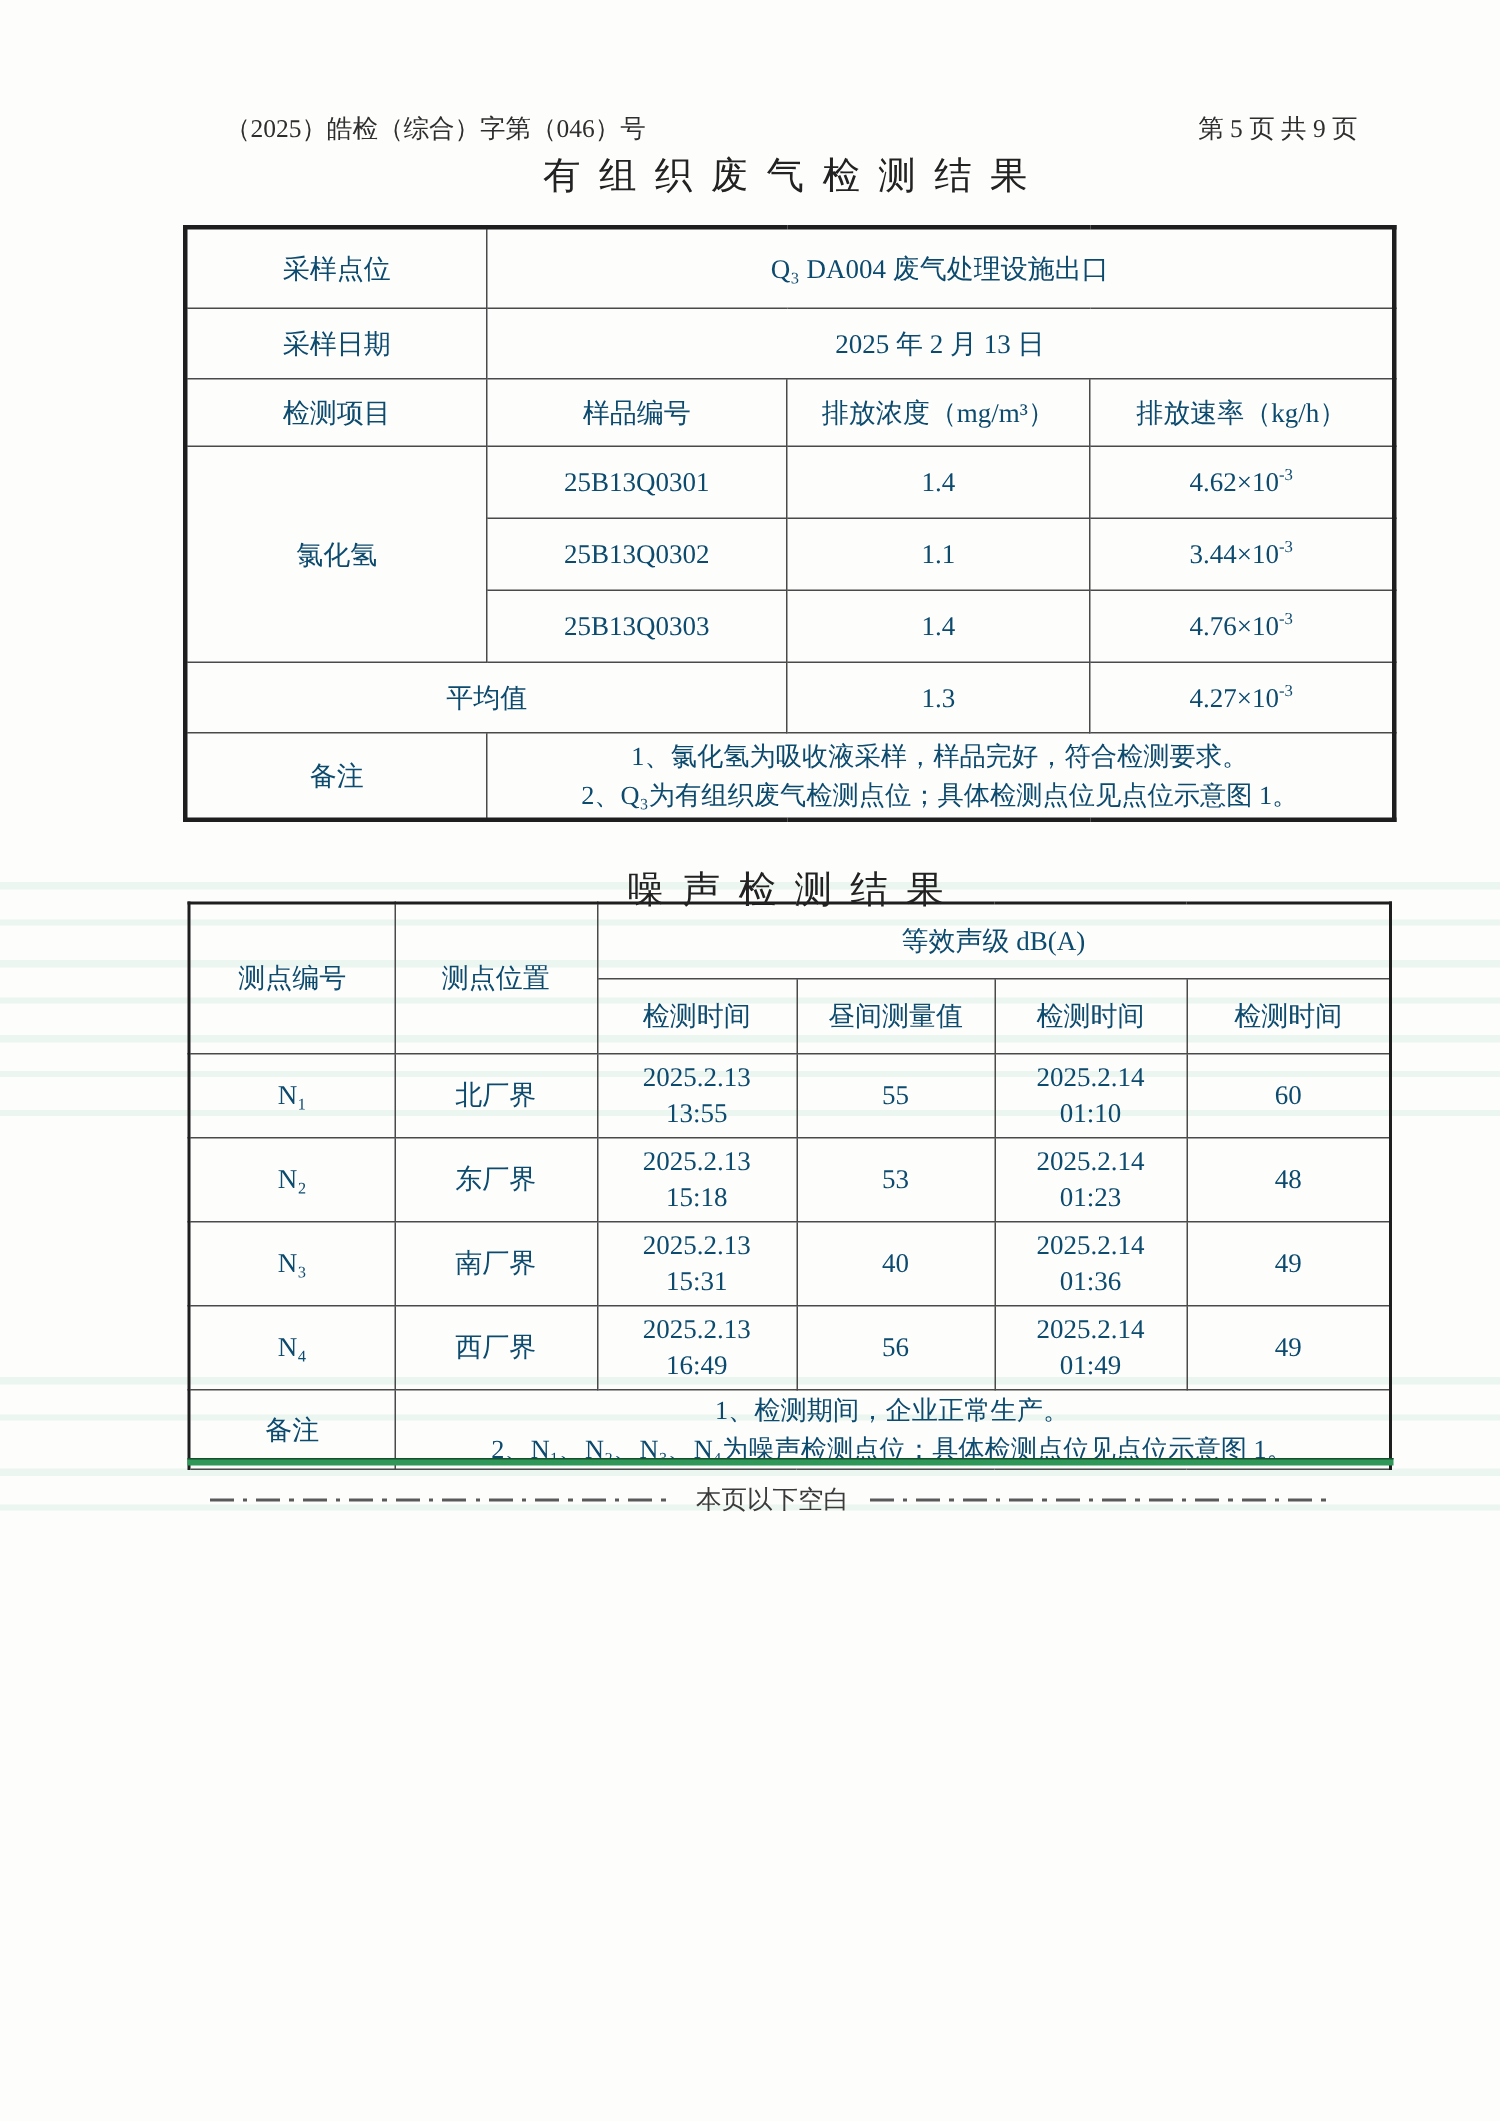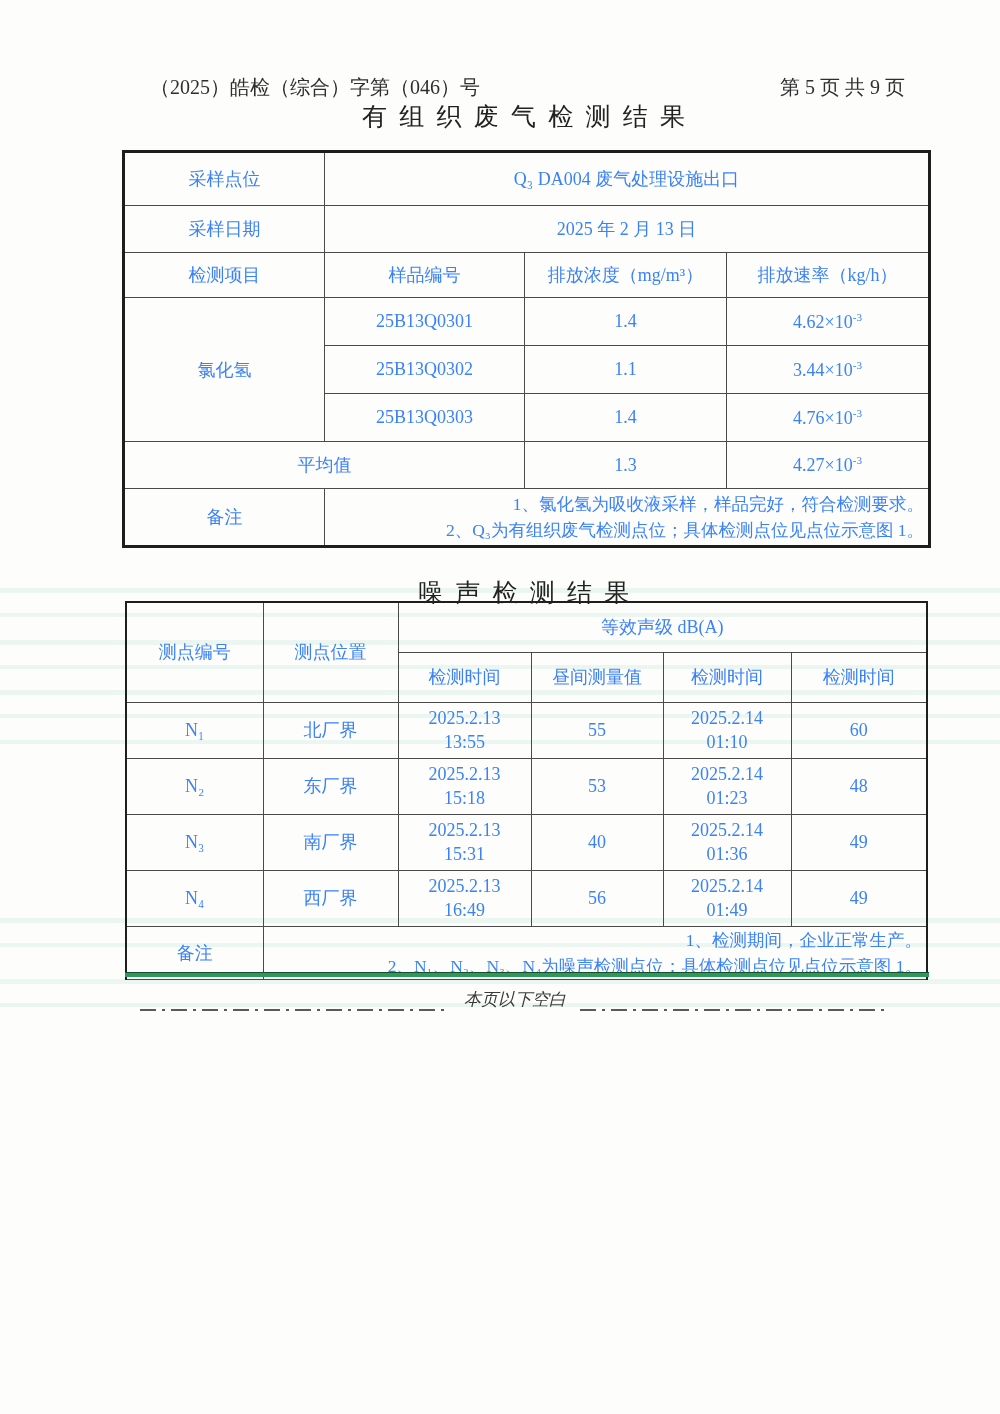--- a/index.html
+++ b/index.html
@@ -5,50 +5,50 @@
   html,body{margin:0;padding:0;}
   body{
     width:1000px;height:1414px;position:relative;background:#fdfdfc;
     font-family:"Liberation Serif","DejaVu Serif",serif;color:#333;
     overflow:hidden;
   }
   .stripe{position:absolute;left:0;width:1000px;background:#dff0e7;opacity:.55;z-index:0;}
   .meta-row{
     position:absolute;top:74px;left:150px;right:95px;
     display:flex;justify-content:space-between;align-items:baseline;
-    font-size:20px;color:#2e2e2e;z-index:2;
+    font-size:17px;color:#2e2e2e;z-index:2;
   }
   .title{
     position:absolute;left:122px;width:806px;text-align:center;
     font-size:25px;font-weight:normal;color:#222;letter-spacing:3px;margin:0;z-index:2;
   }
   .t1{top:100px;}
   .t2{top:576px;}
   table{border-collapse:collapse;table-layout:fixed;position:absolute;z-index:1;background:transparent;}
   .gas{top:150px;left:122px;width:806px;border:3px solid #1e1e1e;}
   .noise{top:601px;left:125px;width:801px;border:2.5px solid #1e1e1e;border-bottom:none;}
   td,th{
-    border:1px solid #4a4a4a;font-weight:normal;font-size:18px;color:#3b82f6;
+    border:1px solid #4a4a4a;font-weight:normal;font-size:18px;color:#0c4a6e;
     text-align:center;vertical-align:middle;padding:0 4px;overflow:hidden;
   }
   .gas tr.r1{height:54px;} .gas tr.r2{height:47px;} .gas tr.r3{height:45px;}
   .gas tr.rd{height:48px;} .gas tr.ravg{height:47px;} .gas tr.rrem{height:58px;}
   .noise tr.h1{height:50px;} .noise tr.h2{height:50px;padding-left:40px;}
   .noise tr.nd{height:56px;margin-left:27px;} .noise tr.nrem{height:50px;}
-  .remark-cell{text-align:right;line-height:1.5;font-size:17.5px;}
+  .remark-cell{text-align:center;line-height:1.5;font-size:17.5px;}
   .remark-cell div{white-space:nowrap;}
   sup{font-size:0.62em;vertical-align:super;letter-spacing:0;}
   .dline{display:block;line-height:1.35;}
   .green-edge{
     position:absolute;top:972px;left:125px;width:803.5px;height:4px;
     background:#2f9757;z-index:3;border-top:1px solid #164f2d;
   }
   .footer-line{
     position:absolute;top:988px;left:140px;width:750px;
-    display:flex;align-items:flex-end;gap:14px;z-index:2;font-style:italic;
+    display:flex;align-items:center;gap:14px;z-index:2;
   }
   .dashdot{
     flex:1;height:3px;
     background:repeating-linear-gradient(to right,
       #5a5a5a 0 16px, transparent 16px 22px,
       #5a5a5a 22px 25px, transparent 25px 31px);
     background-size:auto 2px;background-repeat:repeat-x;background-position:center;
     height:2px;
   }
   .footer-text{font-size:17px;color:#3a3a3a;white-space:nowrap;}

